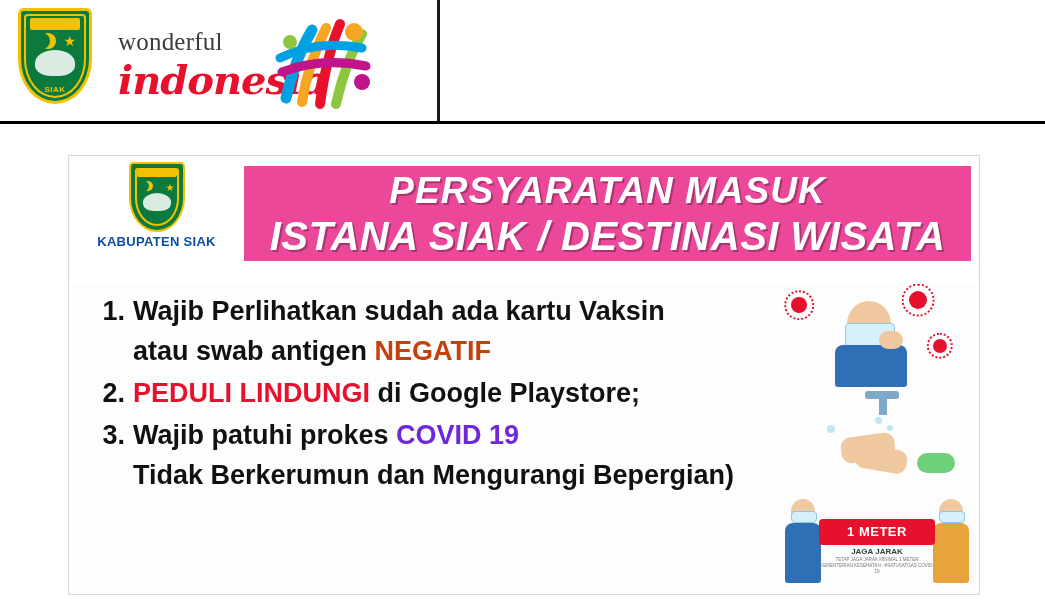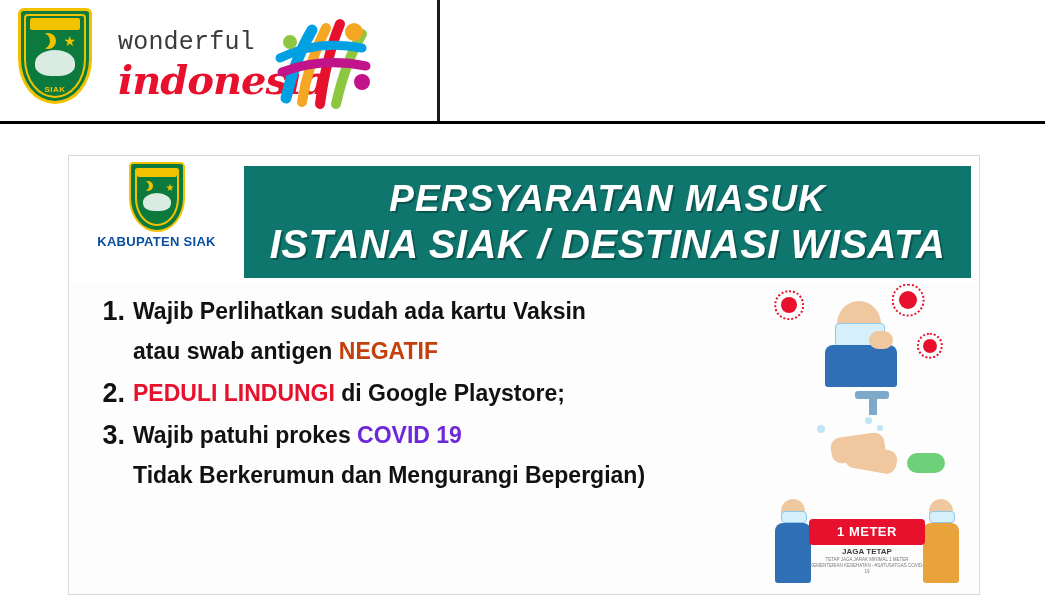--- a/index.html
+++ b/index.html
@@ -102,21 +102,21 @@
 
   
   .wi-wrap {
     position: absolute;
     left: 118px; top: 18px;
     width: 300px; height: 90px;
   }
   .wi-wonderful {
     position: absolute;
     left: 0; top: 10px;
-    font-family: Liberation Mono, monospace;
+    font-family: Liberation Serif, serif;
     font-size: 25px;
     color: #3b3b3b;
     letter-spacing: .2px;
   }
   .wi-indonesia {
     position: absolute;
     left: 0; top: 38px;
     font-family: "DejaVu Serif", serif;
     font-style: italic;
     font-weight: bold;
@@ -165,22 +165,22 @@
     font-size: 13px;
     font-weight: bold;
     color: #0b4fa0;
     letter-spacing: .3px;
     line-height: 16px;
   }
   .poster-title-band {
     position: absolute;
     left: 175px; top: 10px;
     right: 8px;
-    height: 112px;
-    background: #0f766e;
+    height: 95px;
+    background: #ec4899;
     display: flex;
     flex-direction: column;
     align-items: center;
     justify-content: center;
     padding: 2px 0;
     box-sizing: border-box;
   }
   .poster-title-1 {
     color: #ffffff;
     font-size: 37px;
@@ -220,31 +220,31 @@
     width: 34px;
     flex: 0 0 34px;
     text-align: right;
     font-size: 27px;
     font-weight: bold;
     color: #111111;
     line-height: 40px;
   }
   .rule-text {
     padding-left: 8px;
-    font-size: 23px;
+    font-size: 27px;
     font-weight: bold;
     color: #111111;
     line-height: 40px;
   }
   .hl-red { color: #e8112d; }
 
   
   .illus-col {
     position: absolute;
-    right: 16px; top: 4px;
+    right: 6px; top: 4px;
     width: 190px; height: 305px;
   }
   .ill {
     position: absolute;
     left: 0;
     width: 190px;
   }
   .ill-mask { top: 0; height: 100px; }
   .ill-wash { top: 104px; height: 96px; }
   .ill-dist { top: 202px; height: 103px; }
@@ -410,21 +410,21 @@
 
       <div class="ill ill-dist">
         <div class="person-head" style="left:8px; top:10px; width:24px; height:24px;"></div>
         <div class="mask-shape" style="left:8px; top:22px; width:24px; height:10px;"></div>
         <div class="person-body" style="left:2px; top:34px; width:36px; height:60px; background:#2f6fb5;"></div>
         <div class="person-head" style="left:156px; top:10px; width:24px; height:24px;"></div>
         <div class="mask-shape" style="left:156px; top:22px; width:24px; height:10px;"></div>
         <div class="person-body" style="left:150px; top:34px; width:36px; height:60px; background:#e8a33d;"></div>
         <div class="dist-banner">1 METER</div>
         <div class="dist-sub">
-          <span>JAGA TETAP</span>
+          <span>JAGA JARAK</span>
           <small>TETAP JAGA JARAK MINIMAL 1 METER</small>
           <small>KEMENTERIAN KESEHATAN - #SATUSATGAS COVID-19</small>
         </div>
       </div>
 
     </div>
   </div>
 </div>
 
 </body></html>

